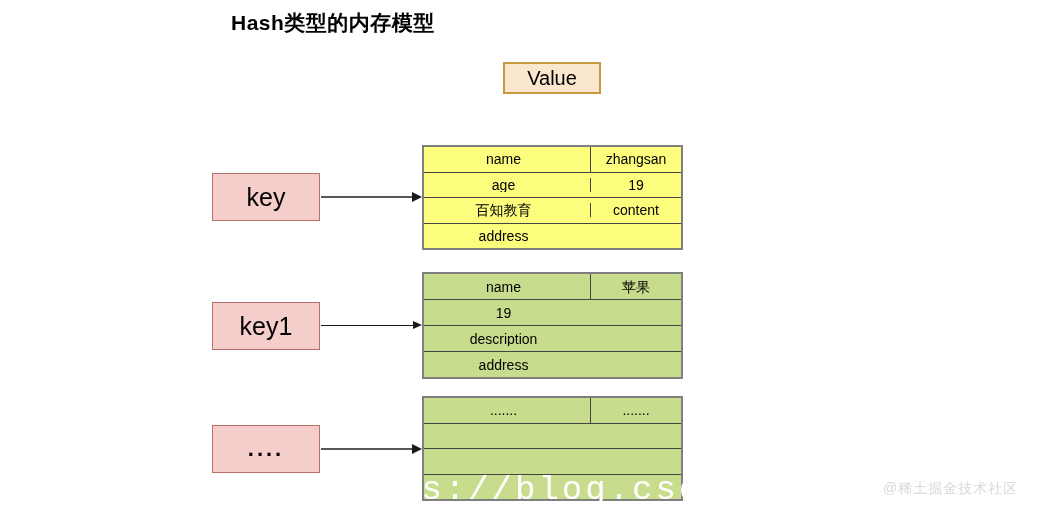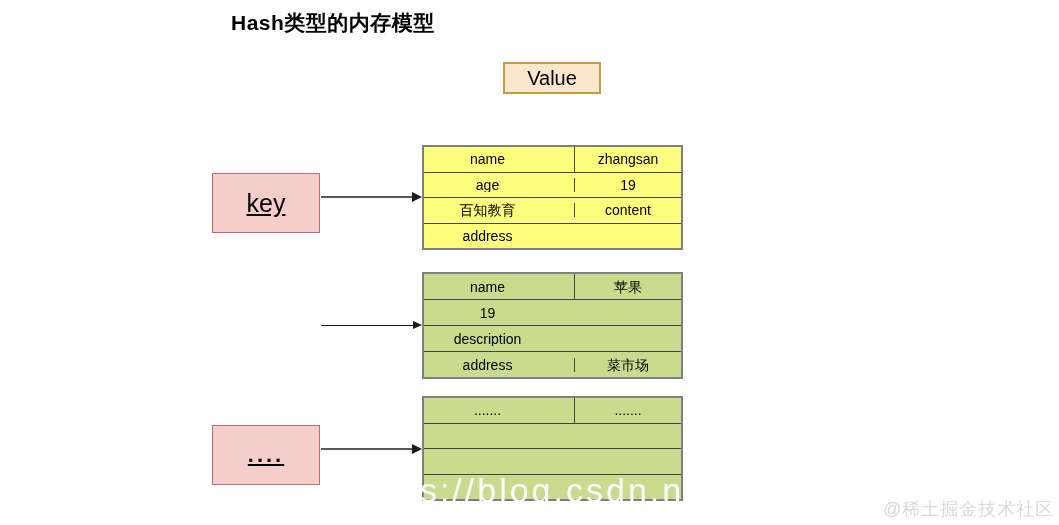--- a/index.html
+++ b/index.html
@@ -10,68 +10,71 @@
   .title{
     position:absolute;left:231px;top:9px;
     font-size:21px;font-weight:700;letter-spacing:.5px;white-space:nowrap;
   }
   .value-box{
     position:absolute;left:503px;top:62px;width:98px;height:32px;box-sizing:border-box;
     border:2px solid #1d4ed8;background:#FAE7CE;
     display:flex;align-items:center;justify-content:center;font-size:20px;
   }
   .key-box{
-    position:absolute;left:212px;width:108px;height:60px;box-sizing:border-box;
+    position:absolute;left:212px;width:108px;height:48px;box-sizing:border-box;
     border:1.5px solid #B8706C;background:#F5CDCB;
-    display:flex;align-items:center;justify-content:center;font-size:25px;text-decoration:underline;
+    display:flex;align-items:center;justify-content:center;font-size:25px;
   }
   .key-box.dots-box{font-size:22px;font-weight:700;letter-spacing:3px;}
   .htable{
     position:absolute;left:422px;width:261px;box-sizing:border-box;
     border:2px solid #7F7F7F;display:flex;flex-direction:column;
   }
-  .trow{flex:1;display:flex;min-height:0;}
+  .trow{flex:1;display:flex;min-height:0;padding-left:16px;}
   .trow + .trow{border-top:1px solid #454545;align-items:center;}
   .tcell{
     flex:1;display:flex;align-items:center;justify-content:center;
     font-size:14px;line-height:1;white-space:nowrap;overflow:hidden;
   }
   .tcell:first-child{flex:0 0 127px;}
   .tcell + .tcell{border-left:1px solid #454545;margin-left:23px;}
   .arrow{position:absolute;height:0;}
   .arrow-line{position:absolute;left:0;right:9px;top:-1px;height:2px;background:#585858;}
   .arrow-head{
     position:absolute;right:0;top:-5px;width:0;height:0;
     border-top:5px solid transparent;border-bottom:5px solid transparent;
     border-left:10px solid #1a1a1a;
   }
   .arrow.thin .arrow-line{top:-0.5px;height:1.2px;background:#1a1a1a;}
   .arrow.thin .arrow-head{top:-4px;border-top-width:4px;border-bottom-width:4px;border-left-width:9px;}
   .watermark{
     position:absolute;left:398px;top:471px;z-index:5;
-    font-size:34px;letter-spacing:3px;color:#ffffff;white-space:nowrap;
+    font-size:34px;letter-spacing:3px;color:#ffffff;white-space:nowrap;font-family:Liberation Mono, monospace;
   }
   .attribution{
-    position:absolute;left:883px;top:497px;
-    font-size:18px;color:#D9D9D9;letter-spacing:1px;white-space:nowrap;
+    position:absolute;left:883px;top:480px;
+    font-size:14px;color:#D9D9D9;letter-spacing:1px;white-space:nowrap;
   }
 </style>
 </head>
 <body>
 
 <div class="canvas">
 
   <div class="title">Hash类型的内存模型</div>
 
   <div class="value-box" style="background: rgb(250, 231, 206); border-color: rgb(200, 153, 63);">
     <span>Value</span>
   </div>
 
   <div class="key-box" style="top: 173px; background: rgb(245, 205, 203); border-color: rgb(184, 112, 108);">
     <span>key</span>
+  </div>
+  <div class="key-box" style="top: 302px; background: rgb(245, 205, 203); border-color: rgb(184, 112, 108);">
+    <span>key1</span>
   </div>
   <div class="key-box dots-box" style="top: 425px; background: rgb(245, 205, 203); border-color: rgb(184, 112, 108);">
     <span>....</span>
   </div>
 
   <div class="arrow" style="left:321px;top:197px;width:101px">
     <div class="arrow-line"></div>
     <div class="arrow-head"></div>
   </div>
   <div class="arrow thin" style="left:321px;top:325px;width:101px">
@@ -106,21 +109,20 @@
         <div class="tcell">苹果</div>
       </div>
       <div class="trow">
         <div class="tcell">19</div>
       </div>
       <div class="trow">
         <div class="tcell">description</div>
       </div>
       <div class="trow">
         <div class="tcell">address</div>
-        <div class="tcell">菜市场</div>
       </div>
     </div>
   <div class="htable" style="top: 396px; height: 105px; background: rgb(200, 220, 141);">
       <div class="trow">
         <div class="tcell">.......</div>
         <div class="tcell">.......</div>
       </div>
       <div class="trow">
         <div class="tcell"></div>
         <div class="tcell"></div>

